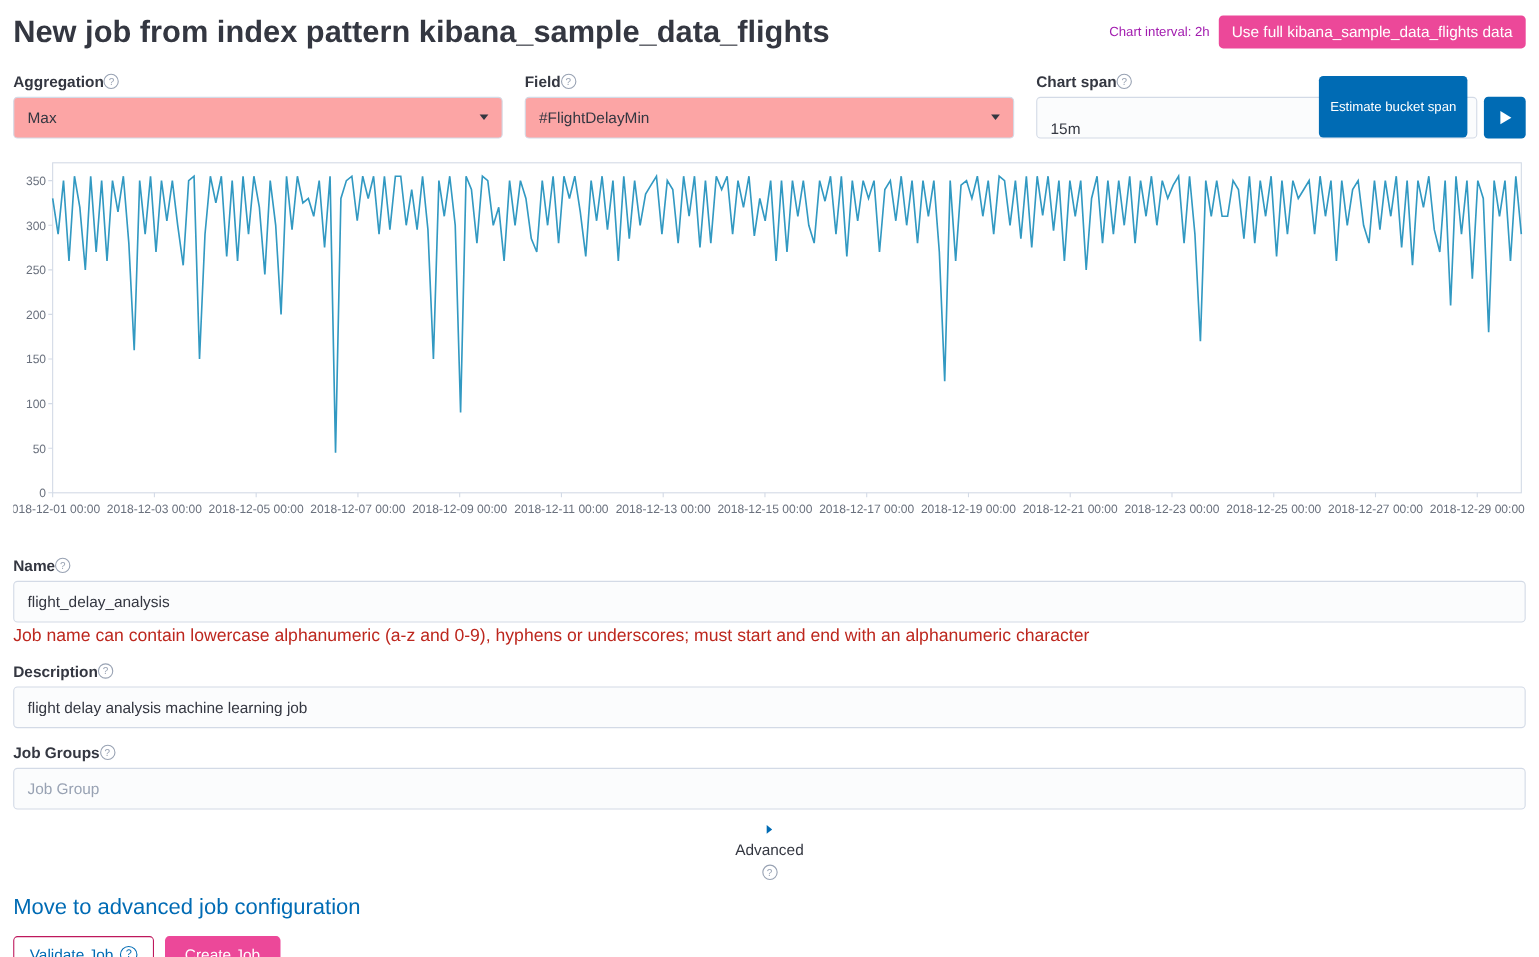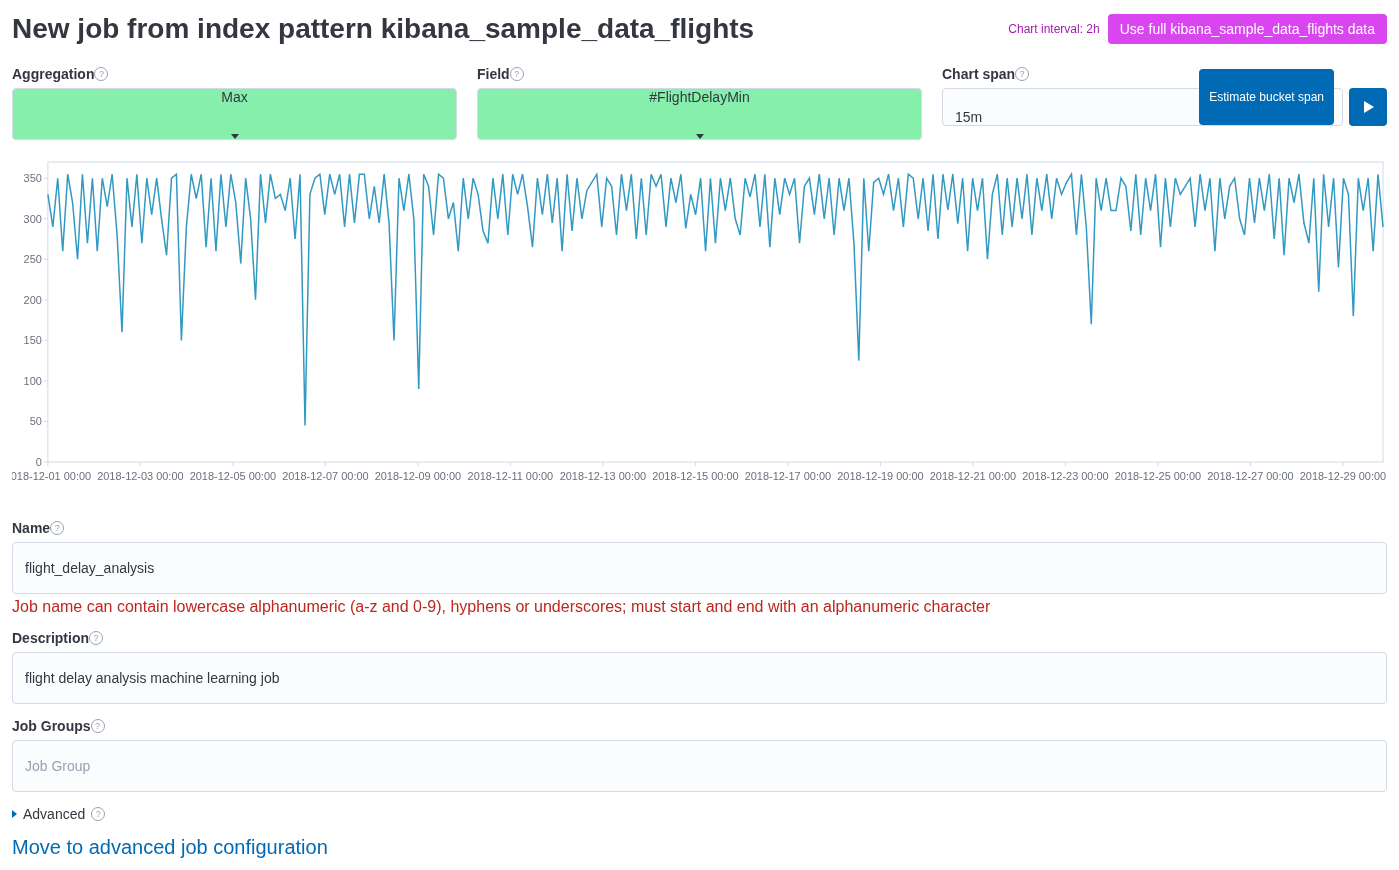--- a/index.html
+++ b/index.html
@@ -1,46 +1,46 @@
 <!DOCTYPE html>
 <html><head>
 <meta charset="utf-8">
 <style>
 * { box-sizing: border-box; margin: 0; padding: 0; }
 body { font-family: -apple-system, BlinkMacSystemFont, "Segoe UI", Helvetica, Arial, sans-serif; color: #343741; font-size: 14px; padding: 10px 12px; }
 .header-row { display: flex; justify-content: space-between; align-items: flex-start; margin-bottom: 18px; }
 .page-title { font-size: 28px; font-weight: 600; line-height: 1.35; }
 .header-right { display: flex; align-items: center; gap: 8px; margin-top: 4px; }
 .interval-label { font-size: 12px; color: #a21caf; }
-.btn-primary { background: #d946ef; color: #fff; border: none; padding: 7px 12px; font-size: 14px; border-radius: 4px; cursor: pointer; }
+.btn-primary { background: #ec4899; color: #fff; border: none; padding: 7px 12px; font-size: 14px; border-radius: 4px; cursor: pointer; }
 .btn-primary-sm { background: #006BB4; color: #fff; border: none; padding: 21px 10px; font-size: 12px; border-radius: 4px; cursor: pointer; }
 .btn-outline { background: #fff; color: #006BB4; border: 1px solid #be185d; padding: 8px 14px; font-size: 14px; border-radius: 4px; cursor: pointer; display: inline-flex; align-items: center; gap: 6px; }
 .controls-row { display: flex; gap: 20px; margin-bottom: 18px; }
 .control-group { flex: 1; }
 .control-group.bucket { flex: 1; }
 .control-label { font-weight: 700; font-size: 14px; margin-bottom: 6px; display: flex; align-items: center; gap: 0; }
 .help-icon { width: 14px; height: 14px; border: 1px solid #98A2B3; border-radius: 50%; display: inline-flex; align-items: center; justify-content: center; font-size: 9px; color: #98A2B3; font-weight: normal; }
-.select-wrap { position: relative; border: 1px solid #D3DAE6; border-radius: 4px; background: #86efac; height: 52px; display: flex; align-items: center; padding: 0 12px; cursor: pointer; flex-direction: column; }
+.select-wrap { position: relative; border: 1px solid #D3DAE6; border-radius: 4px; background: #fca5a5; height: 38px; display: flex; align-items: center; padding: 0 12px; cursor: pointer; }
 .select-value { flex: 1; font-size: 14px; color: #343741; }
 .caret { width: 0; height: 0; border-left: 4px solid transparent; border-right: 4px solid transparent; border-top: 5px solid #343741; }
 .bucket-row { display: flex; gap: 6px; align-items: stretch; }
 .bucket-input-wrap { flex: 1; position: relative; border: 1px solid #D3DAE6; border-radius: 4px; background: #fbfcfd; height: 38px; display: flex; align-items: flex-end; padding: 0 8px 0 12px; }
 .bucket-input-wrap input { border: none; background: transparent; outline: none; font-size: 14px; flex: 1; color: #343741; }
 .play-btn { width: 38px; height: 38px; background: #006BB4; border: none; border-radius: 4px; color: #fff; cursor: pointer; display: flex; align-items: center; justify-content: center; }
 .play-triangle { width: 0; height: 0; border-top: 6px solid transparent; border-bottom: 6px solid transparent; border-left: 10px solid #fff; margin-left: 2px; }
 .chart-wrap { margin-bottom: 22px; }
 .chart-svg { width: 100%; height: 340px; display: block; }
 .chart-axis-text { font-size: 11px; fill: #69707D; }
 .chart-line { fill: none; stroke: #3299c2; stroke-width: 1.5; }
 .chart-border { fill: none; stroke: #D3DAE6; stroke-width: 1; }
 .form-row { margin-bottom: 14px; }
-.text-input { width: 100%; border: 1px solid #D3DAE6; border-radius: 4px; background: #fbfcfd; height: 52px; padding: 0 12px; font-size: 14px; color: #343741; outline: none; }
+.text-input { width: 100%; border: 1px solid #D3DAE6; border-radius: 4px; background: #fbfcfd; height: 38px; padding: 0 12px; font-size: 14px; color: #343741; outline: none; }
 .text-input::placeholder { color: #98A2B3; }
 .hint-text { color: #BD271E; font-size: 16px; margin-top: 4px; }
-.advanced-row { display: flex; align-items: center; gap: 6px; margin-bottom: 14px; cursor: pointer; }
+.advanced-row { display: flex; align-items: center; gap: 6px; margin-bottom: 14px; cursor: pointer; flex-direction: column; }
 .advanced-caret { width: 0; height: 0; border-top: 4px solid transparent; border-bottom: 4px solid transparent; border-left: 5px solid #006BB4; }
 .link { color: #006BB4; font-size: 20px; cursor: pointer; }
 .action-row { display: flex; gap: 10px; margin-top: 14px; }
 .q-circle { width: 16px; height: 16px; border: 1.5px solid #006BB4; border-radius: 50%; display: inline-flex; align-items: center; justify-content: center; font-size: 10px; }
 </style>
 </head>
 <body>
 
 <div class="header-row">
   <h1 class="page-title">New job from index pattern kibana_sample_data_flights</h1>

